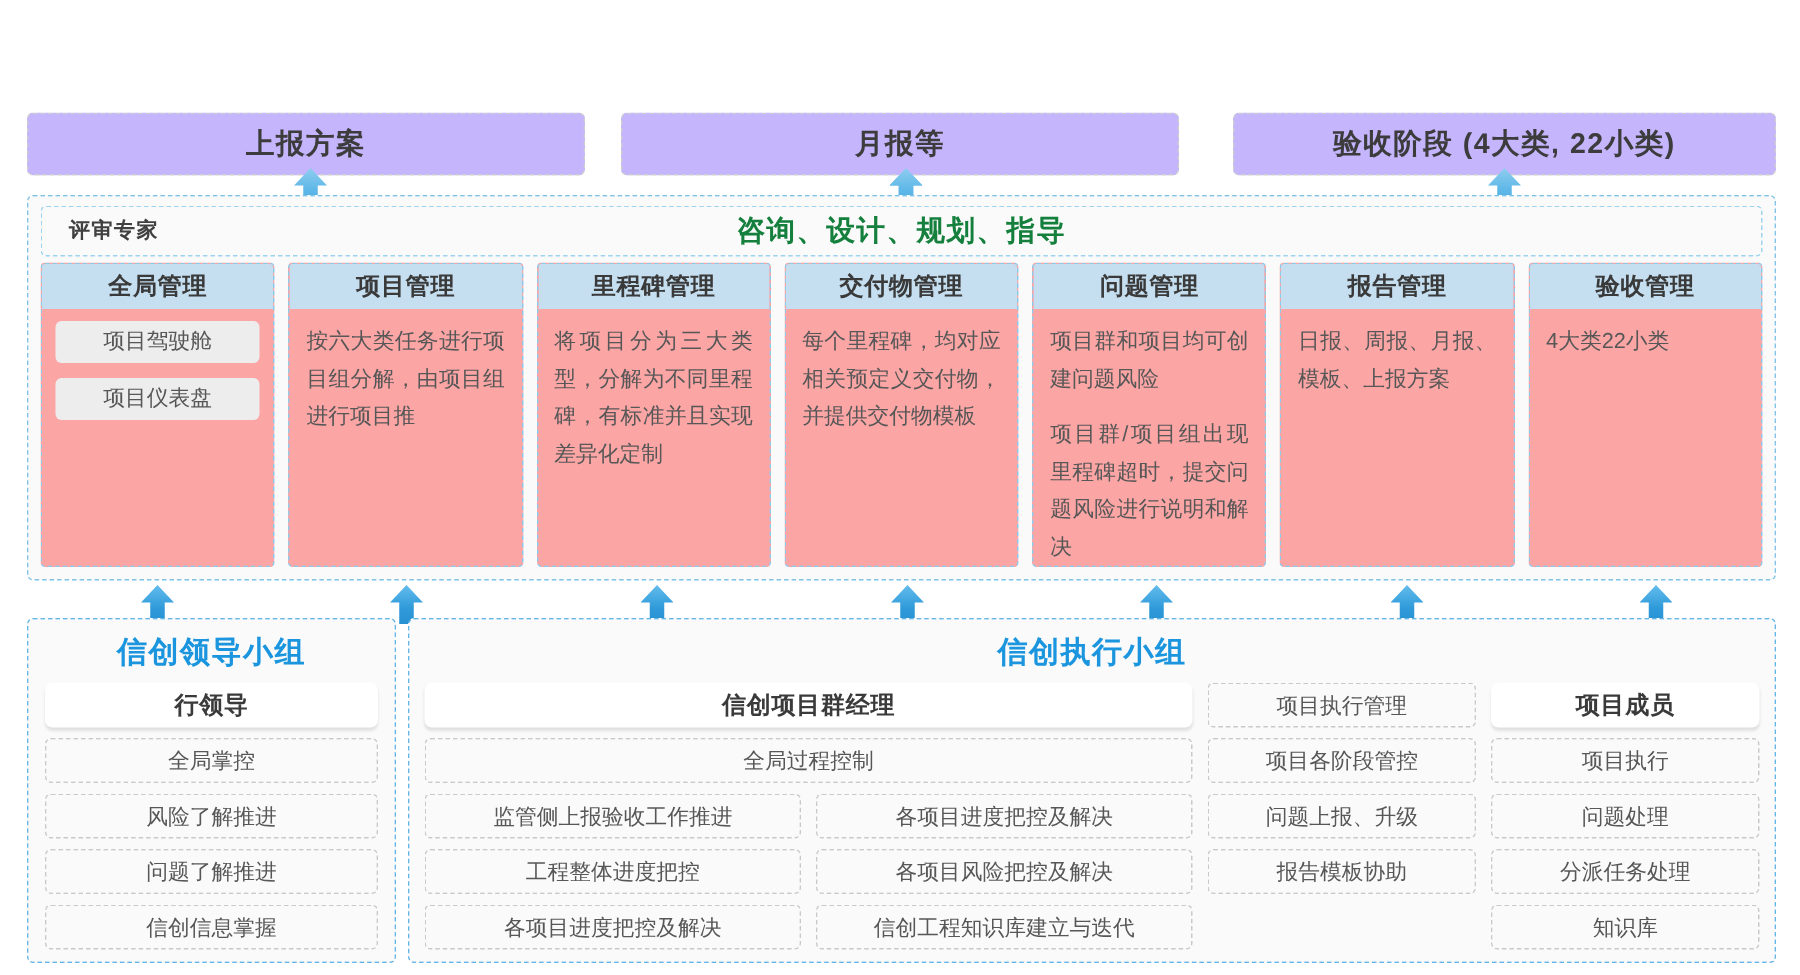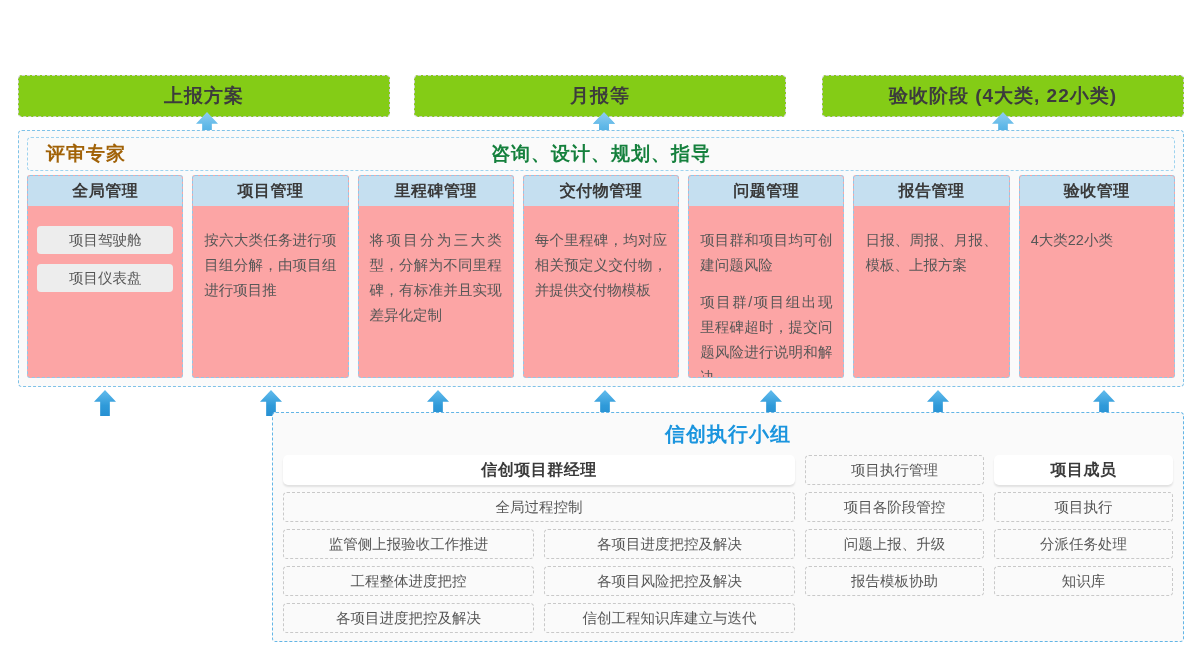--- a/index.html
+++ b/index.html
@@ -14,21 +14,21 @@
 
   
   .reg-box{
     position:absolute;left:420px;top:10px;width:368px;height:45px;
     background:#e6ecf5;border-radius:5px;
     display:flex;align-items:center;justify-content:center;
     font-size:21px;font-weight:bold;color:#1b82d2;letter-spacing:1px;
   }
   .dashed-top{
     position:absolute;top:75px;height:40px;
-    background:#84cc16;border:1px dashed #cfcfcf;border-radius:4px;
+    background:#c4b5fd;border:1px dashed #cfcfcf;border-radius:4px;
     display:flex;align-items:center;justify-content:center;
     font-size:19px;font-weight:bold;color:#3c3c3c;letter-spacing:1px;
   }
   #topbox0{left:18px;width:370px;}
   #topbox1{left:414px;width:370px;}
   #topbox2{left:822px;width:360px;}
 
   
   .arrow{position:absolute;width:22px;height:26px;}
   .arrow i{
@@ -47,21 +47,21 @@
   .band{
     position:absolute;left:18px;top:130px;width:1164px;height:255px;
     background:#fafafa;border:1px dashed #7fc2e8;border-radius:4px;
   }
   .band-head{
     position:absolute;left:8px;top:6px;right:8px;height:32px;
     border:1px dashed #9ed3ef;border-radius:4px;background:#fafafa;
     display:flex;align-items:center;
   }
   .band-head .left-label{
-    margin-left:18px;font-size:19px;font-weight:bold;color:#a16207;letter-spacing:1px;
+    margin-left:18px;font-size:14px;font-weight:bold;color:#404040;letter-spacing:1px;
   }
   .band-head .center-label{
     position:absolute;left:0;right:0;text-align:center;
     font-size:19px;font-weight:bold;color:#15803d;letter-spacing:1px;
   }
   .cols{
     position:absolute;left:8px;top:44px;right:8px;bottom:8px;
     display:flex;gap:9px;
   }
   .col{
@@ -70,21 +70,21 @@
     background:#fca5a5;display:flex;flex-direction:column;overflow:hidden;
   }
   .col-head{
     background:#c5dff0;height:30px;flex:0 0 30px;
     display:flex;align-items:center;justify-content:center;
     font-size:16px;font-weight:bold;color:#3a3a3a;letter-spacing:.5px;
   }
   .col-body{
     flex:1 1 auto;padding:10px 11px 8px 11px;
     font-size:14.5px;line-height:1.72;color:#575757;
-    text-align:justify;text-justify:inter-ideograph;margin-top:12px;
+    text-align:justify;text-justify:inter-ideograph;
   }
   .col-body p{margin:0 0 12px 0;}
   .col-body p:last-child{margin-bottom:0;}
   .pill-body{padding:8px 9px;display:flex;flex-direction:column;gap:10px;}
   .pill{
     background:#ededed;border-radius:4px;height:28px;
     display:flex;align-items:center;justify-content:center;
     font-size:14.5px;color:#575757;
   }
 
@@ -229,20 +229,30 @@
   <div class="arrow a-low dark" style="left:760px;">
       <i></i>
     </div>
   <div class="arrow a-low dark" style="left:927px;">
       <i></i>
     </div>
   <div class="arrow a-low dark" style="left:1093px;">
       <i></i>
     </div>
 
+  <div class="grp" id="grpLead">
+    <div class="grp-title">信创领导小组</div>
+    <div class="lead-inner">
+      <div class="role-card">行领导</div>
+      <div class="task">全局掌控</div>
+      <div class="task">风险了解推进</div>
+      <div class="task">问题了解推进</div>
+      <div class="task">信创信息掌握</div>
+    </div>
+  </div>
 
   <div class="grp" id="grpExec">
     <div class="grp-title">信创执行小组</div>
     <div class="exec-inner">
 
       <div class="exec-pm">
         <div class="role-card">信创项目群经理</div>
         <div class="task">全局过程控制</div>
         <div class="exec-pm-two">
           <div>
@@ -261,20 +271,21 @@
       <div class="exec-col">
         <div class="task">项目执行管理</div>
         <div class="task">项目各阶段管控</div>
         <div class="task">问题上报、升级</div>
         <div class="task">报告模板协助</div>
       </div>
 
       <div class="exec-col">
         <div class="role-card">项目成员</div>
         <div class="task">项目执行</div>
+        <div class="task">问题处理</div>
         <div class="task">分派任务处理</div>
         <div class="task">知识库</div>
       </div>
 
     </div>
   </div>
 
 </div>
 
 </body></html>

